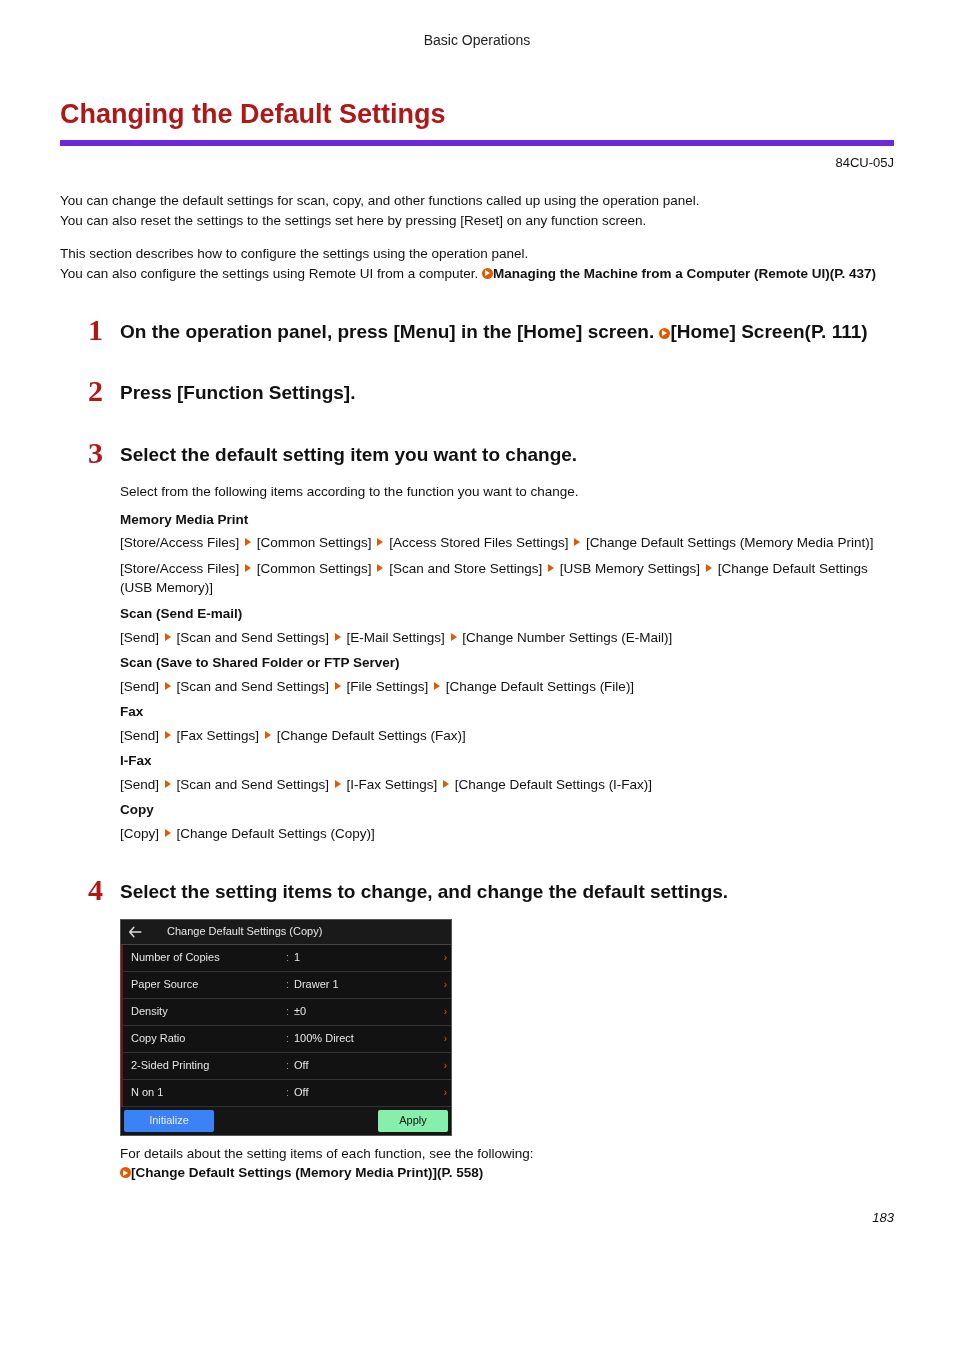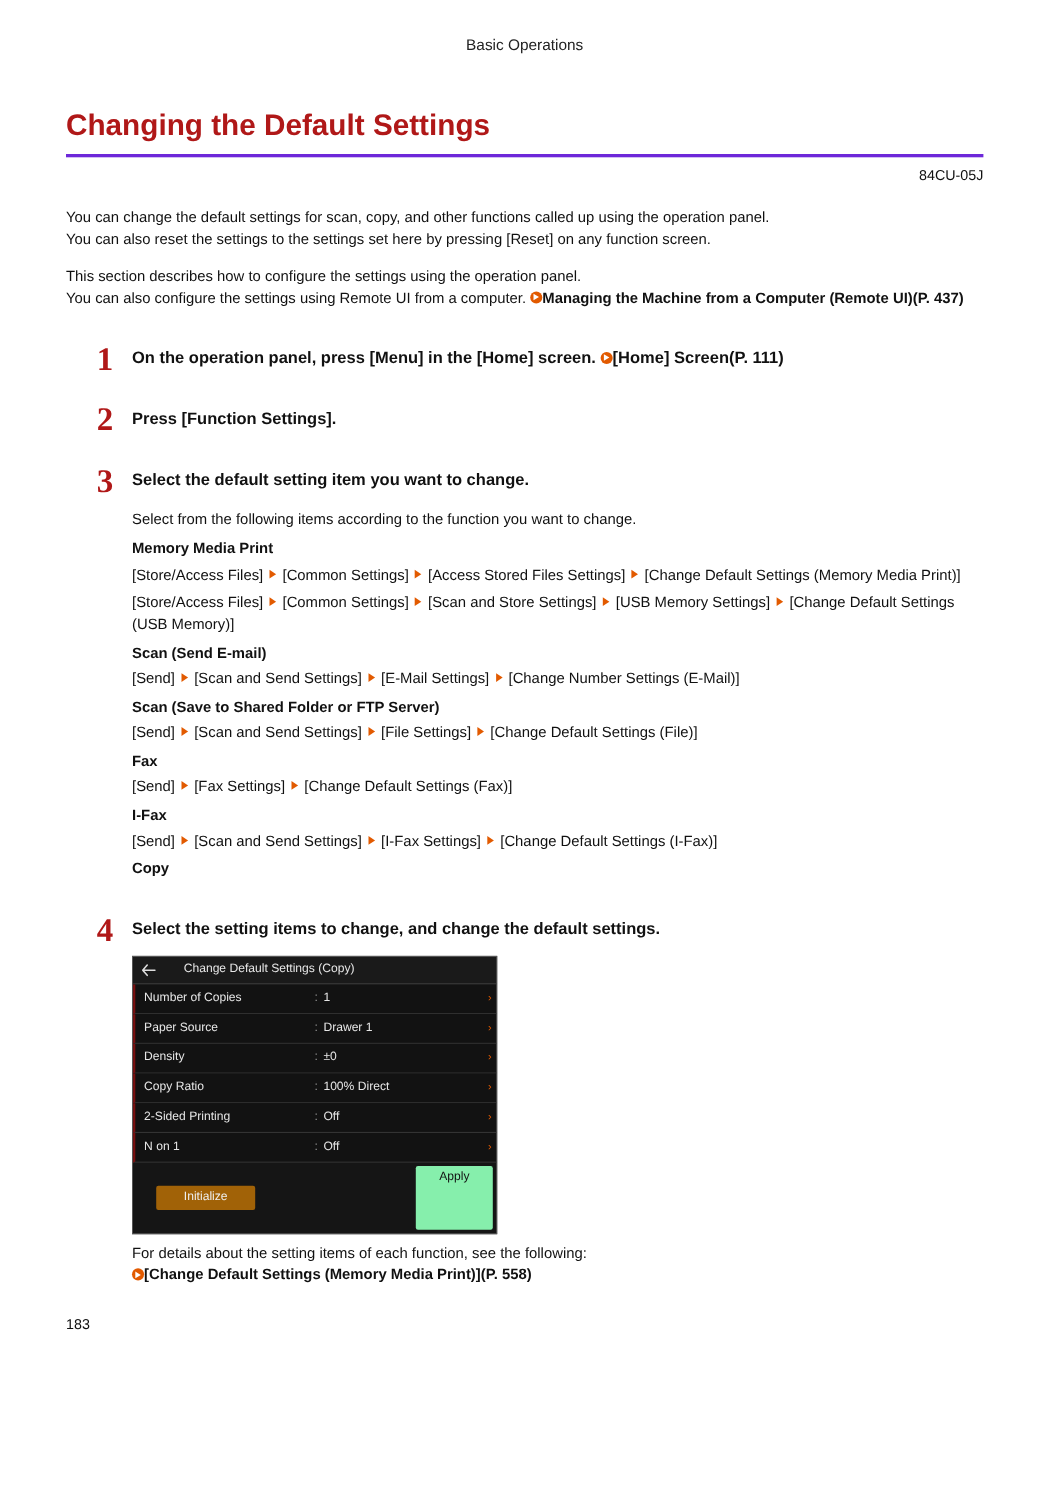--- a/index.html
+++ b/index.html
@@ -15,21 +15,21 @@
   .section-header {
     text-align: center;
     font-size: 14px;
     margin-bottom: 45px;
     color: #222;
   }
   h1.page-title {
     color: #b01818;
     font-size: 27px;
     font-weight: bold;
-    border-bottom: 3px solid #6d28d9;
+    border-bottom: 6px solid #6d28d9;
     padding-bottom: 6px;
     margin-bottom: 8px;
   }
   .doc-code {
     text-align: right;
     font-size: 13px;
     margin-bottom: 18px;
   }
   .intro p { margin-bottom: 14px; }
   .link-icon {
@@ -52,21 +52,21 @@
 
   .step { margin-top: 34px; padding-left: 60px; position: relative; }
   .step-num {
     position: absolute;
     left: 28px; top: -10px;
     color: #b01818;
     font-size: 30px;
     font-weight: bold;
     font-family: Georgia, "Times New Roman", serif;
   }
-  .step-title { font-weight: bold; font-size: 15px; margin-bottom: 14px; }
+  .step-title { font-weight: bold; font-size: 19px; margin-bottom: 14px; }
   .step-body { margin-left: 0; }
   .step-body p { margin-bottom: 8px; }
 
   .sub-heading { font-weight: bold; margin-bottom: 4px; }
   .path { margin-bottom: 6px; }
   .sep {
     display: inline-block;
     width: 0; height: 0;
     border-left: 6px solid #e25a00;
     border-top: 4px solid transparent;
@@ -128,34 +128,34 @@
   .ss-btn.apply {
     flex: 0 0 70px;
     background: #86efac;
     color: #111;
     margin: 3px 3px 3px auto;
     border-radius: 2px;
     padding: 3px 0;
   }
   .ss-btn.init {
     flex: 0 0 90px;
-    background: #a16207;
-    margin: 21px;
+    background: #3b82f6;
+    margin: 3px;
     border-radius: 2px;
     padding: 3px 16px;
   }
   .ss-footer-wrap {
     display: flex;
     justify-content: space-between;
     padding: 0;
     background: #151515;
   }
 
   .footnote { margin-top: 6px; }
-  .page-number { text-align: left; margin-top: 26px; font-size: 13px; }
+  .page-number { text-align: right; margin-top: 26px; font-size: 13px; font-style: italic; }
 </style>
 </head>
 <body>
 
 <div class="section-header">Basic Operations</div>
 
 <h1 class="page-title">Changing the Default Settings</h1>
 <div class="doc-code">84CU-05J</div>
 
 <div class="intro">
@@ -228,20 +228,24 @@
 
     <div class="sub-heading">I-Fax</div>
     <div class="path">
       <span>[Send]</span> <span class="sep"></span>
       <span>[Scan and Send Settings]</span> <span class="sep"></span>
       <span>[I-Fax Settings]</span> <span class="sep"></span>
       <span>[Change Default Settings (I-Fax)]</span>
     </div>
 
     <div class="sub-heading">Copy</div>
+    <div class="path">
+      <span>[Copy]</span> <span class="sep"></span>
+      <span>[Change Default Settings (Copy)]</span>
+    </div>
   </div>
 </div>
 
 <div class="step">
   <div class="step-num">4</div>
   <div class="step-title">Select the setting items to change, and change the default settings.</div>
   <div class="step-body">
     <div class="screenshot">
       <div class="ss-title">
         <span class="ss-back">

